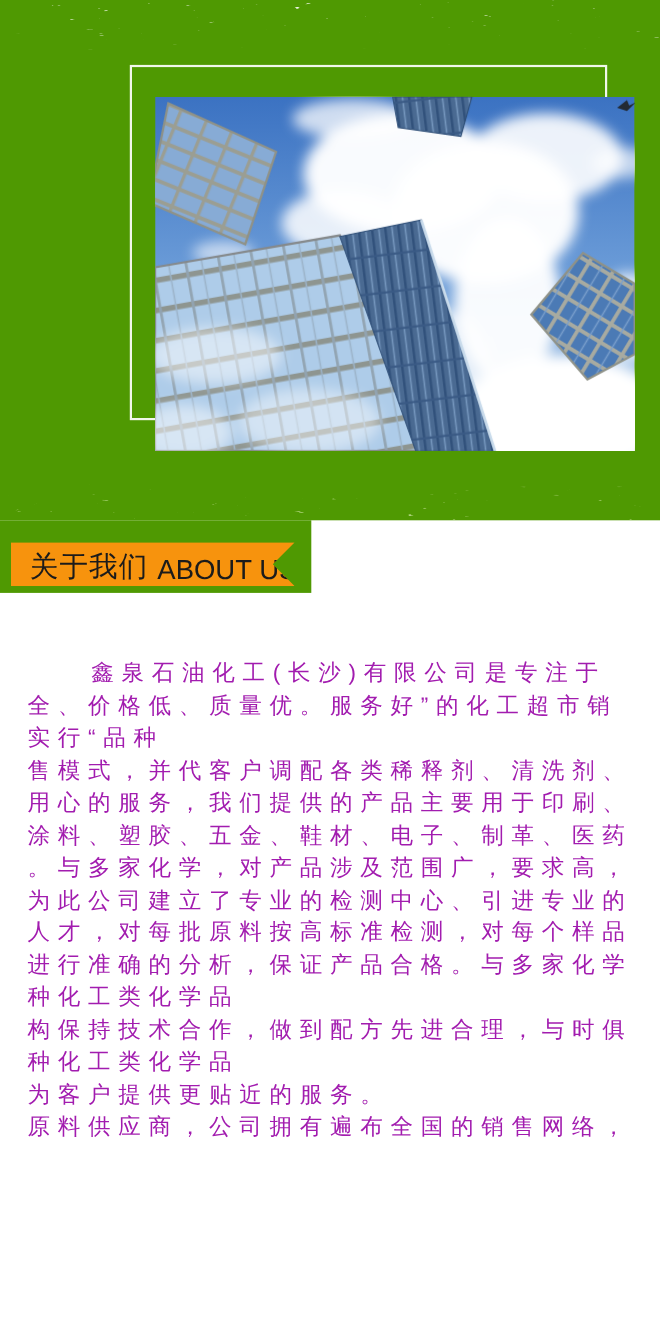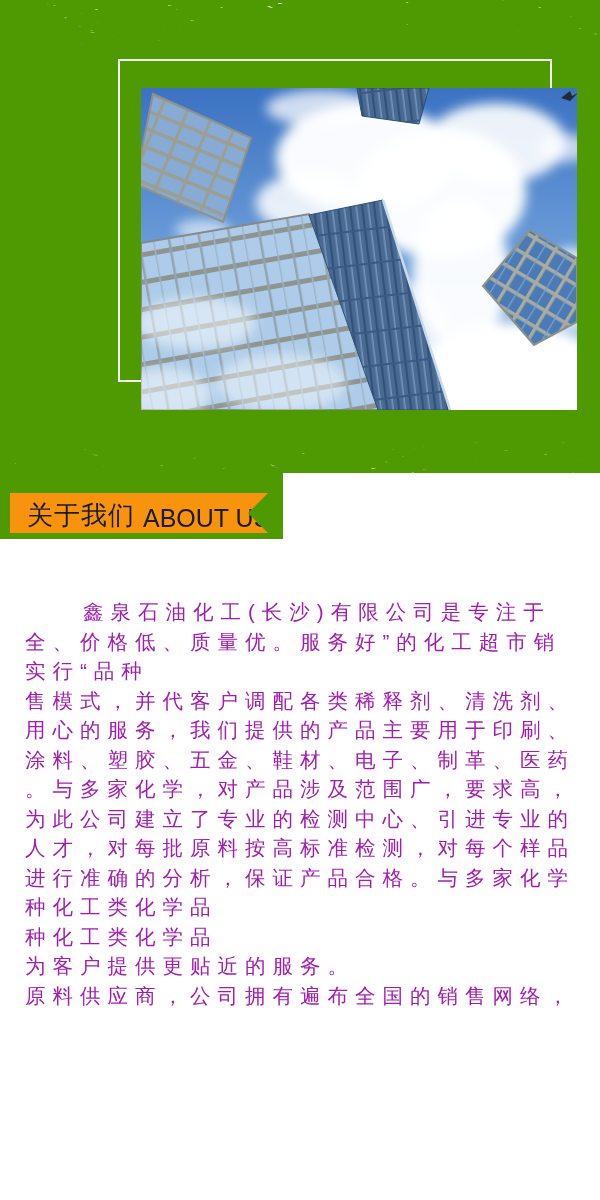--- a/index.html
+++ b/index.html
@@ -183,18 +183,19 @@
     <div class="tline">全、价格低、质量优。服务好”的化工超市销</div>
     <div class="tline">实行“品种</div>
     <div class="tline">售模式，并代客户调配各类稀释剂、清洗剂、</div>
     <div class="tline">用心的服务，我们提供的产品主要用于印刷、</div>
     <div class="tline">涂料、塑胶、五金、鞋材、电子、制革、医药</div>
     <div class="tline">。与多家化学，对产品涉及范围广，要求高，</div>
     <div class="tline">为此公司建立了专业的检测中心、引进专业的</div>
     <div class="tline">人才，对每批原料按高标准检测，对每个样品</div>
     <div class="tline">进行准确的分析，保证产品合格。与多家化学</div>
     <div class="tline">种化工类化学品</div>
+    <div class="tline">构保持技术合作，做到配方先进合理，与时俱</div>
     <div class="tline">种化工类化学品</div>
     <div class="tline">为客户提供更贴近的服务。</div>
     <div class="tline">原料供应商，公司拥有遍布全国的销售网络，</div>
   </div>
 
 </div>
 
 </body></html>

